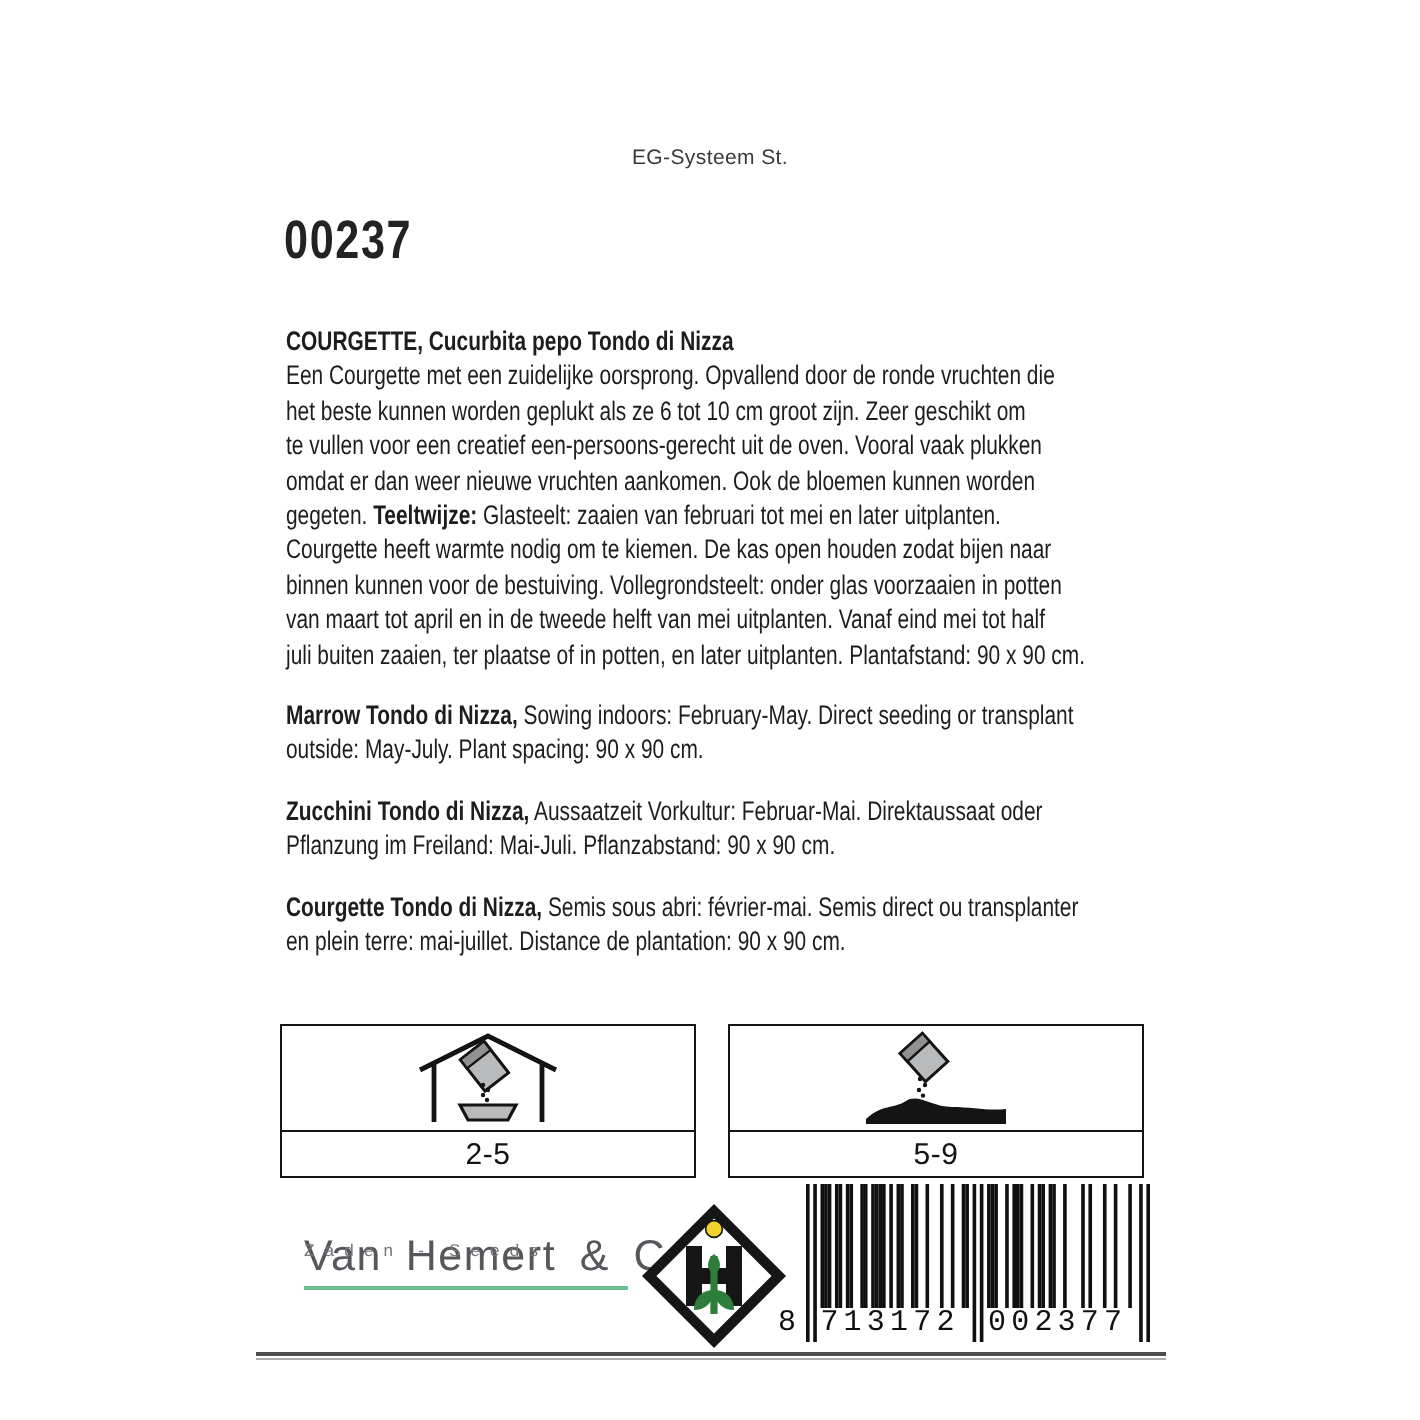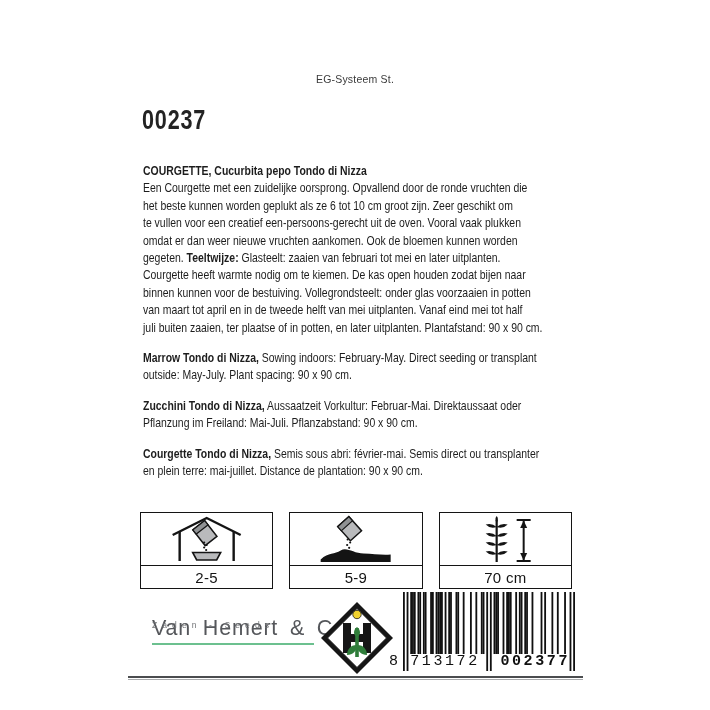--- a/index.html
+++ b/index.html
@@ -35,21 +35,21 @@
            letter-spacing:5.1px;white-space:nowrap;}
 
   .diamond{position:absolute;left:320px;top:565px;width:74px;height:74px;}
 
   .barcode{position:absolute;left:393px;top:556px;width:190px;height:92px;}
   .barcode .bars{position:absolute;left:10px;top:0;width:172px;height:79px;}
   .bc-digit{position:absolute;top:61px;font-family:"Liberation Mono",monospace;
             font-size:15px;color:#101010;}
   .bc-d8{left:-4px;}
   .bc-g1{left:16px;width:72px;text-align:center;letter-spacing:2.6px;}
-  .bc-g2{left:101px;width:76px;text-align:right;letter-spacing:2.6px;font-weight:bold;}
+  .bc-g2{left:101px;width:76px;text-align:left;letter-spacing:2.6px;}
 
   .bottom-rule{position:absolute;left:128px;top:640px;width:455px;height:4px;box-sizing:border-box;
                border-top:2px solid #4b4d4f;border-bottom:1px solid #a9abad;}
 </style>
 </head>
 <body>
 
 <svg width="0" height="0" style="position:absolute" aria-hidden="true">
   <defs>
     <g id="sprig-shape">
@@ -133,32 +133,20 @@
           <circle cx="31" cy="25.5" r="1.1" fill="#141414"></circle>
           <circle cx="33.5" cy="28.5" r="1.1" fill="#141414"></circle>
           <circle cx="30.5" cy="31" r="1.1" fill="#141414"></circle>
           <circle cx="32.5" cy="33.8" r="1.1" fill="#141414"></circle>
           <path d="M4,45.5 C12,38 18,40.5 24,36.5 C30,32.5 37,39.5 47,39.5 C57,39.5 65,41.5 74,40.5 L74,48 H4 Z" fill="#141414"></path>
         </svg>
       </div>
       <div class="picto-label">5-9</div>
     </div>
 
-    <div class="picto">
-      <div class="picto-art">
-        <svg viewBox="0 0 78 50">
-          <use href="#sprig-shape" transform="translate(30,6)"></use>
-          <path d="M50,6 H64 M50,47 H64" stroke="#141414" stroke-width="2"></path>
-          <path d="M57,7 V46" stroke="#141414" stroke-width="2"></path>
-          <polygon points="53.5,14 60.5,14 57,6.5" fill="#141414"></polygon>
-          <polygon points="53.5,39 60.5,39 57,46.5" fill="#141414"></polygon>
-        </svg>
-      </div>
-      <div class="picto-label">70 cm</div>
-    </div>
 
 
 
   </div>
 
   <div class="brand">Van Hemert &amp; Co</div>
   <div class="brand-underline"></div>
   <div class="tagline">Zaden - Seeds</div>
 
   <svg class="diamond" viewBox="0 0 74 74">

